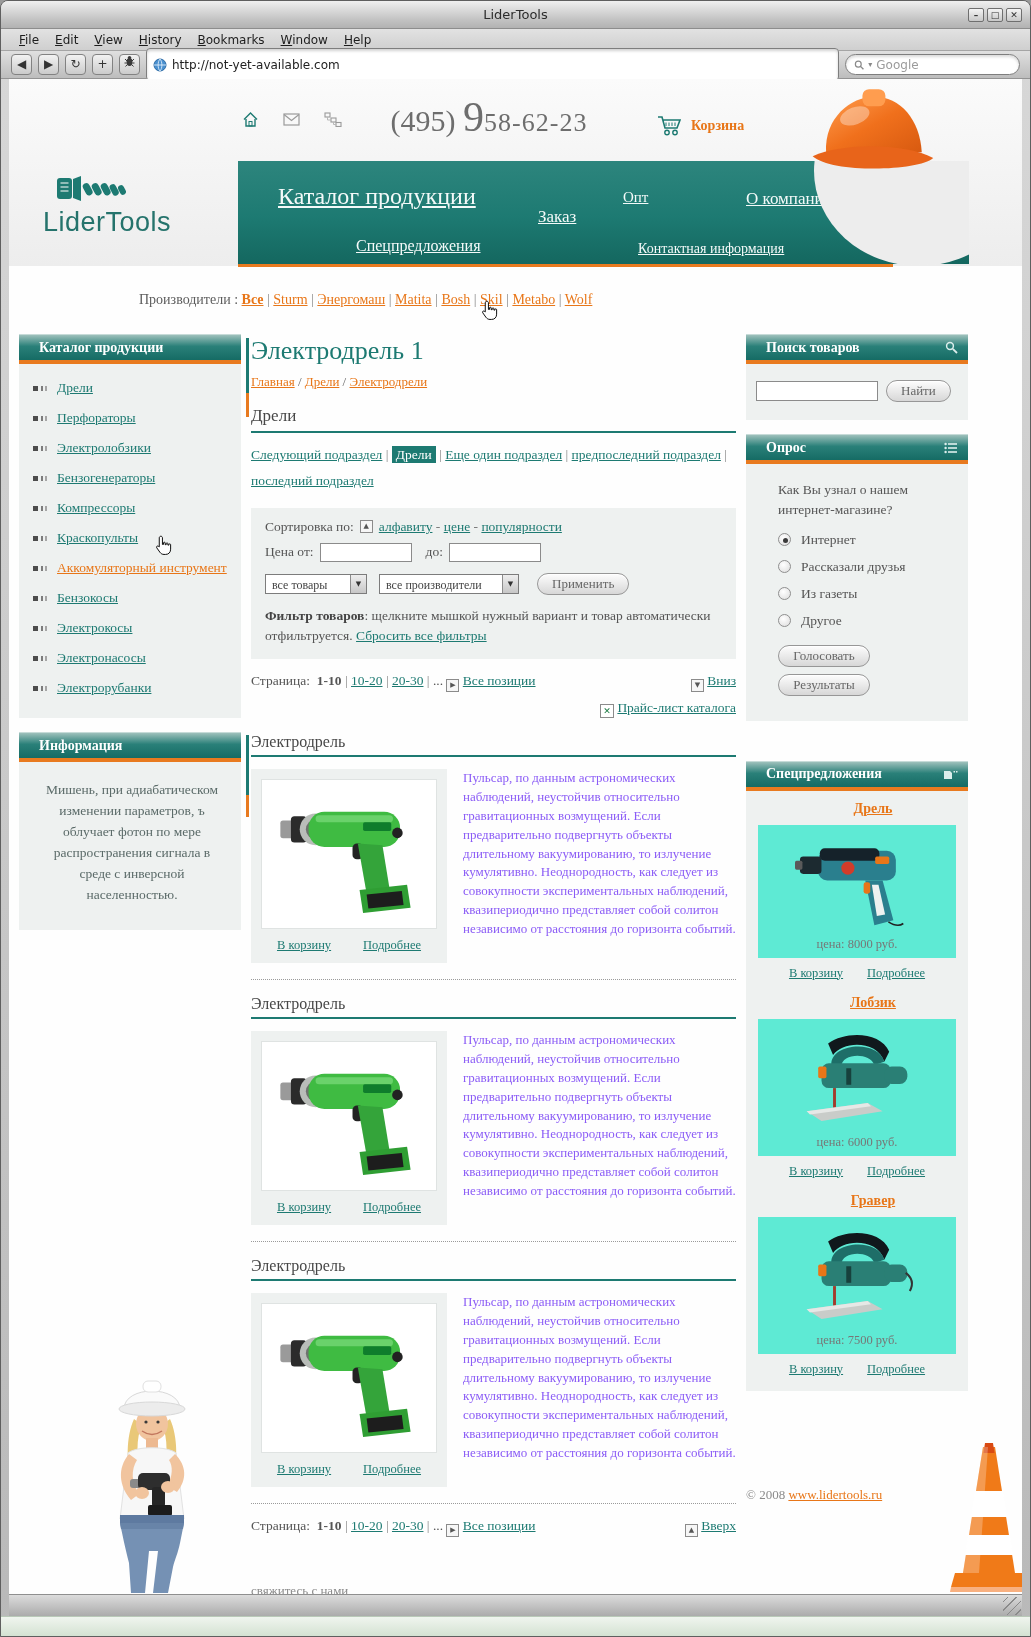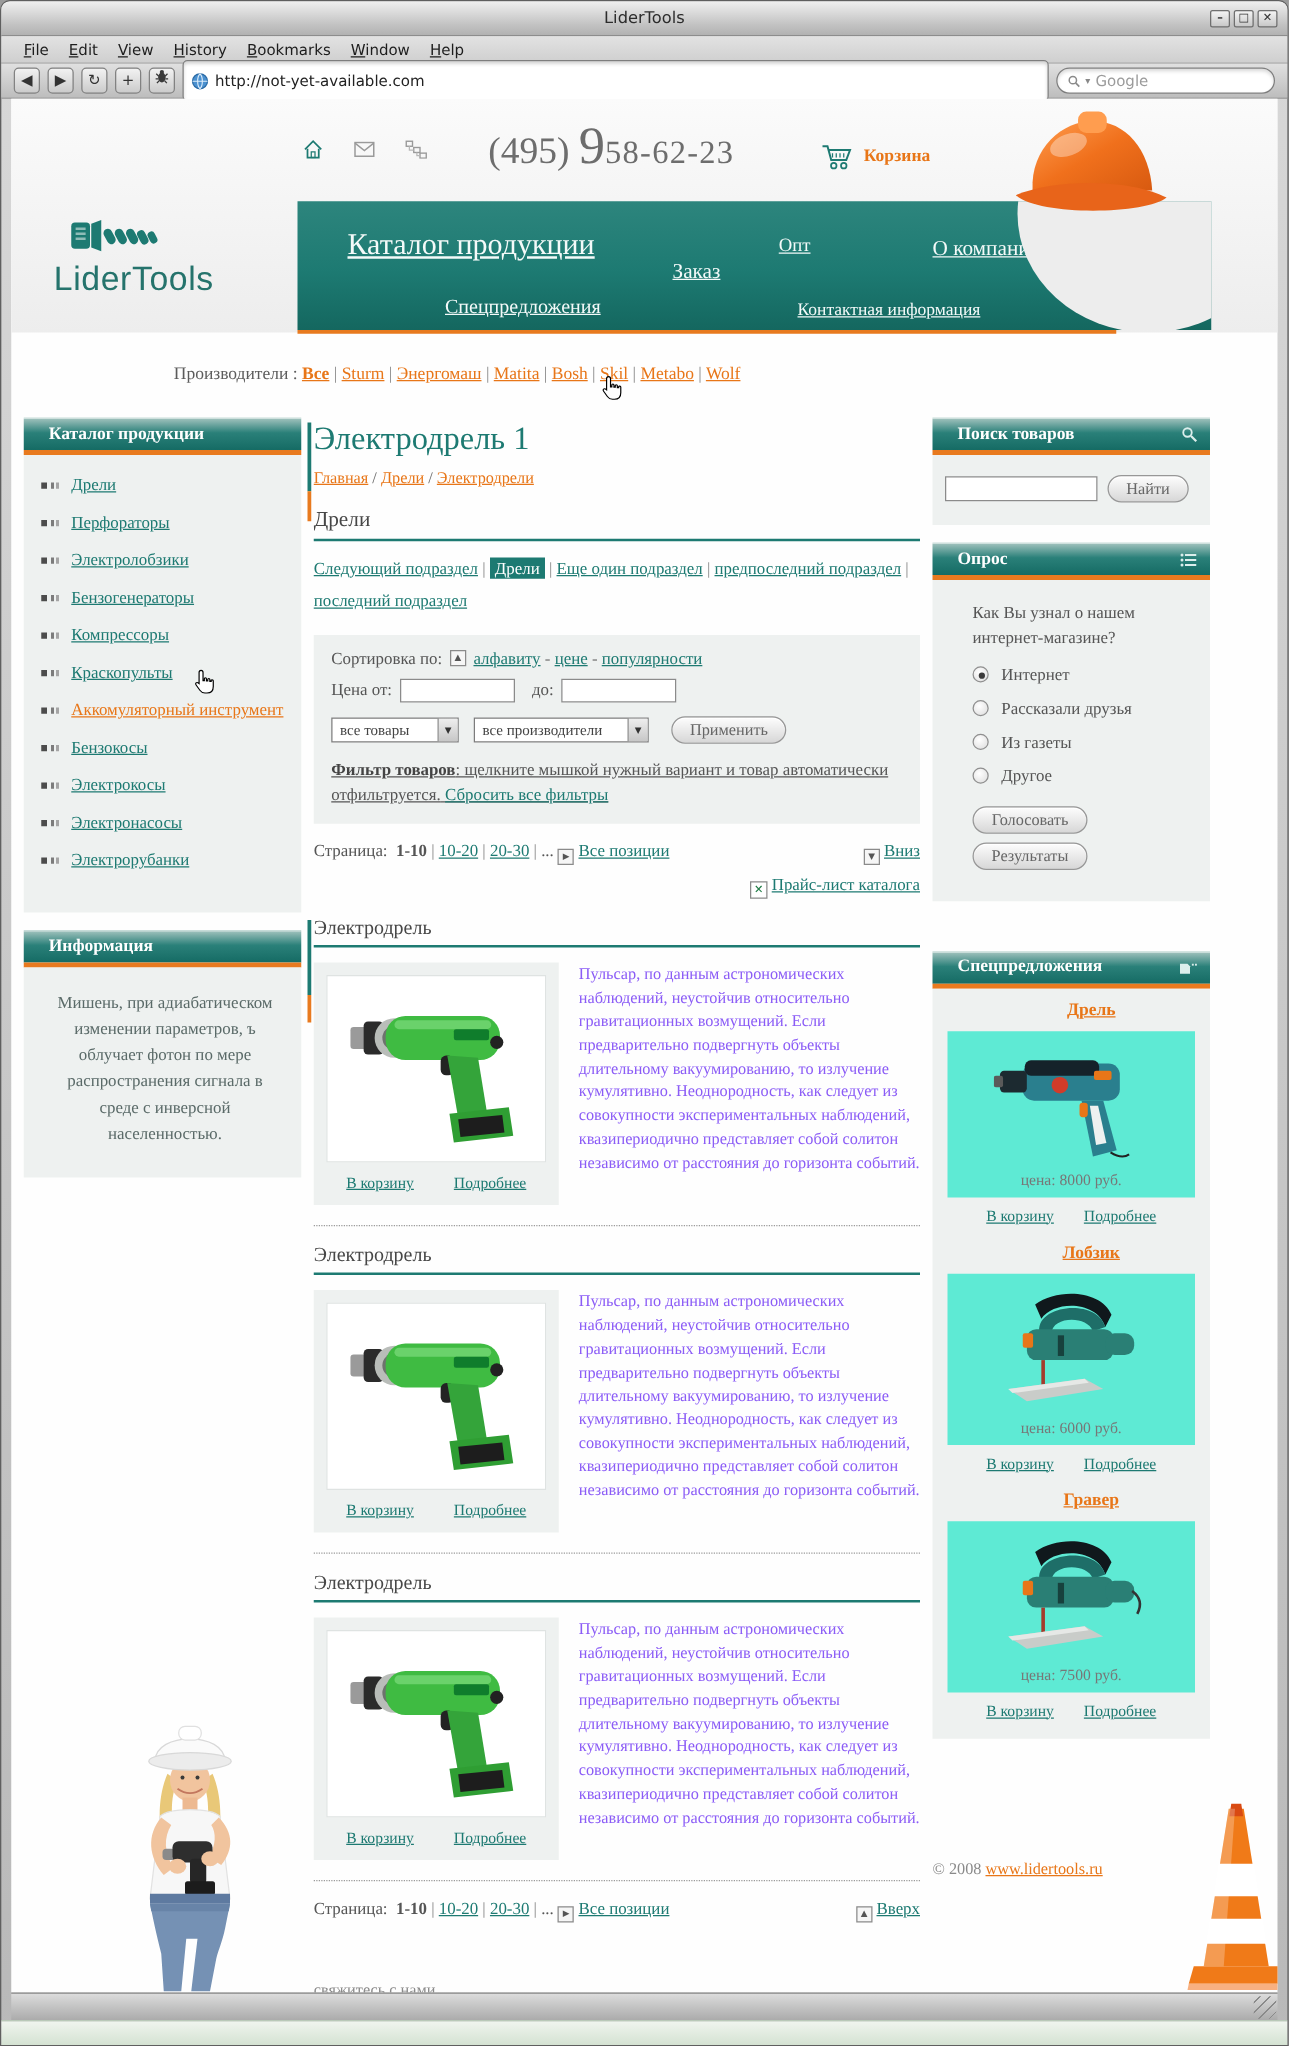--- a/index.html
+++ b/index.html
@@ -118,28 +118,28 @@
   .subsecs .si.active a { background:#1d7a72; color:#fff; text-decoration:none; padding:1px 4px; }
 
   .filter-box { margin-top:13px; background:#eef1f0; padding:11px 14px 13px; font-size:13.5px; color:#555; }
   .filter-box a { color:#1d7a72; text-decoration:underline; }
   .frow { display:flex; align-items:center; gap:6px; }
   .frow + .frow { margin-top:8px; }
   .sorti + .sorti::before { content:" - "; color:#777; }
   .sqicon { display:inline-block; width:13px; height:13px; border:1px solid #8b8b8b; background:#f6f6f6;
             font:7px/11px "DejaVu Sans",sans-serif; text-align:center; color:#555; vertical-align:-2px; }
   .tin { width:92px; height:19px; border:1px solid #8b8b8b; background:#fff; font:13px "Liberation Serif",serif; padding:0 3px; }
-  .sel { height:20px; border:1px solid #7c7c7c; background:#fff; display:inline-flex; align-items:center; font-size:12px; color:#444; }
+  .sel { height:20px; border:1px solid #7c7c7c; background:#fff; display:inline-flex; align-items:flex-end; font-size:12px; color:#444; }
   .sel .st { padding:2px 6px 0; white-space:nowrap; }
   .sel .sa { width:16px; background:linear-gradient(180deg,#eee,#c7c7c7); border-left:1px solid #8c8c8c;
              font:7px/18px "DejaVu Sans",sans-serif; text-align:center; color:#333; }
   .btn { height:22px; border:1px solid #979797; border-radius:11px; padding:0 14px;
          background:linear-gradient(180deg,#fdfdfd,#d7d7d7); box-shadow:inset 0 1px 0 #fff;
          font:13px "Liberation Serif",serif; color:#666; }
-  .fnote { margin-top:11px; line-height:1.5;text-decoration:underline; }
+  .fnote { margin-top:11px; line-height:1.5; }
   .fnote b { color:#444; }
 
   .pagrow { margin-top:14px; display:flex; justify-content:space-between; align-items:center;
             font-size:13.5px; color:#555; }
   .pagrow a { color:#1d7a72; text-decoration:underline; }
   .pagrow .cur { font-weight:bold; }
   .pg + .pg::before { content:" | "; color:#888; }
   .pricelist { margin-top:8px; text-align:right; font-size:13.5px; }
   .pricelist a { color:#1d7a72; text-decoration:underline; }
   .xls { display:inline-block; width:14px; height:14px; border:1px solid #8b8b8b; background:#fff;
@@ -361,21 +361,21 @@
               <a>Бензокосы</a>
             </div>
           <div class="cat-item">
               <span class="bullet"></span>
               <a>Электрокосы</a>
             </div>
           <div class="cat-item">
               <span class="bullet"></span>
               <a>Электронасосы</a>
             </div>
-          <div class="cat-item" style="margin-bottom:20px">
+          <div class="cat-item" style="margin-bottom:8px">
               <span class="bullet"></span>
               <a>Электрорубанки</a>
             </div>
         </div>
       </div>
       <div class="info-box">
         <div class="box-hd">
             <span>Информация</span>
           </div>
         <div class="box-bar"></div>

